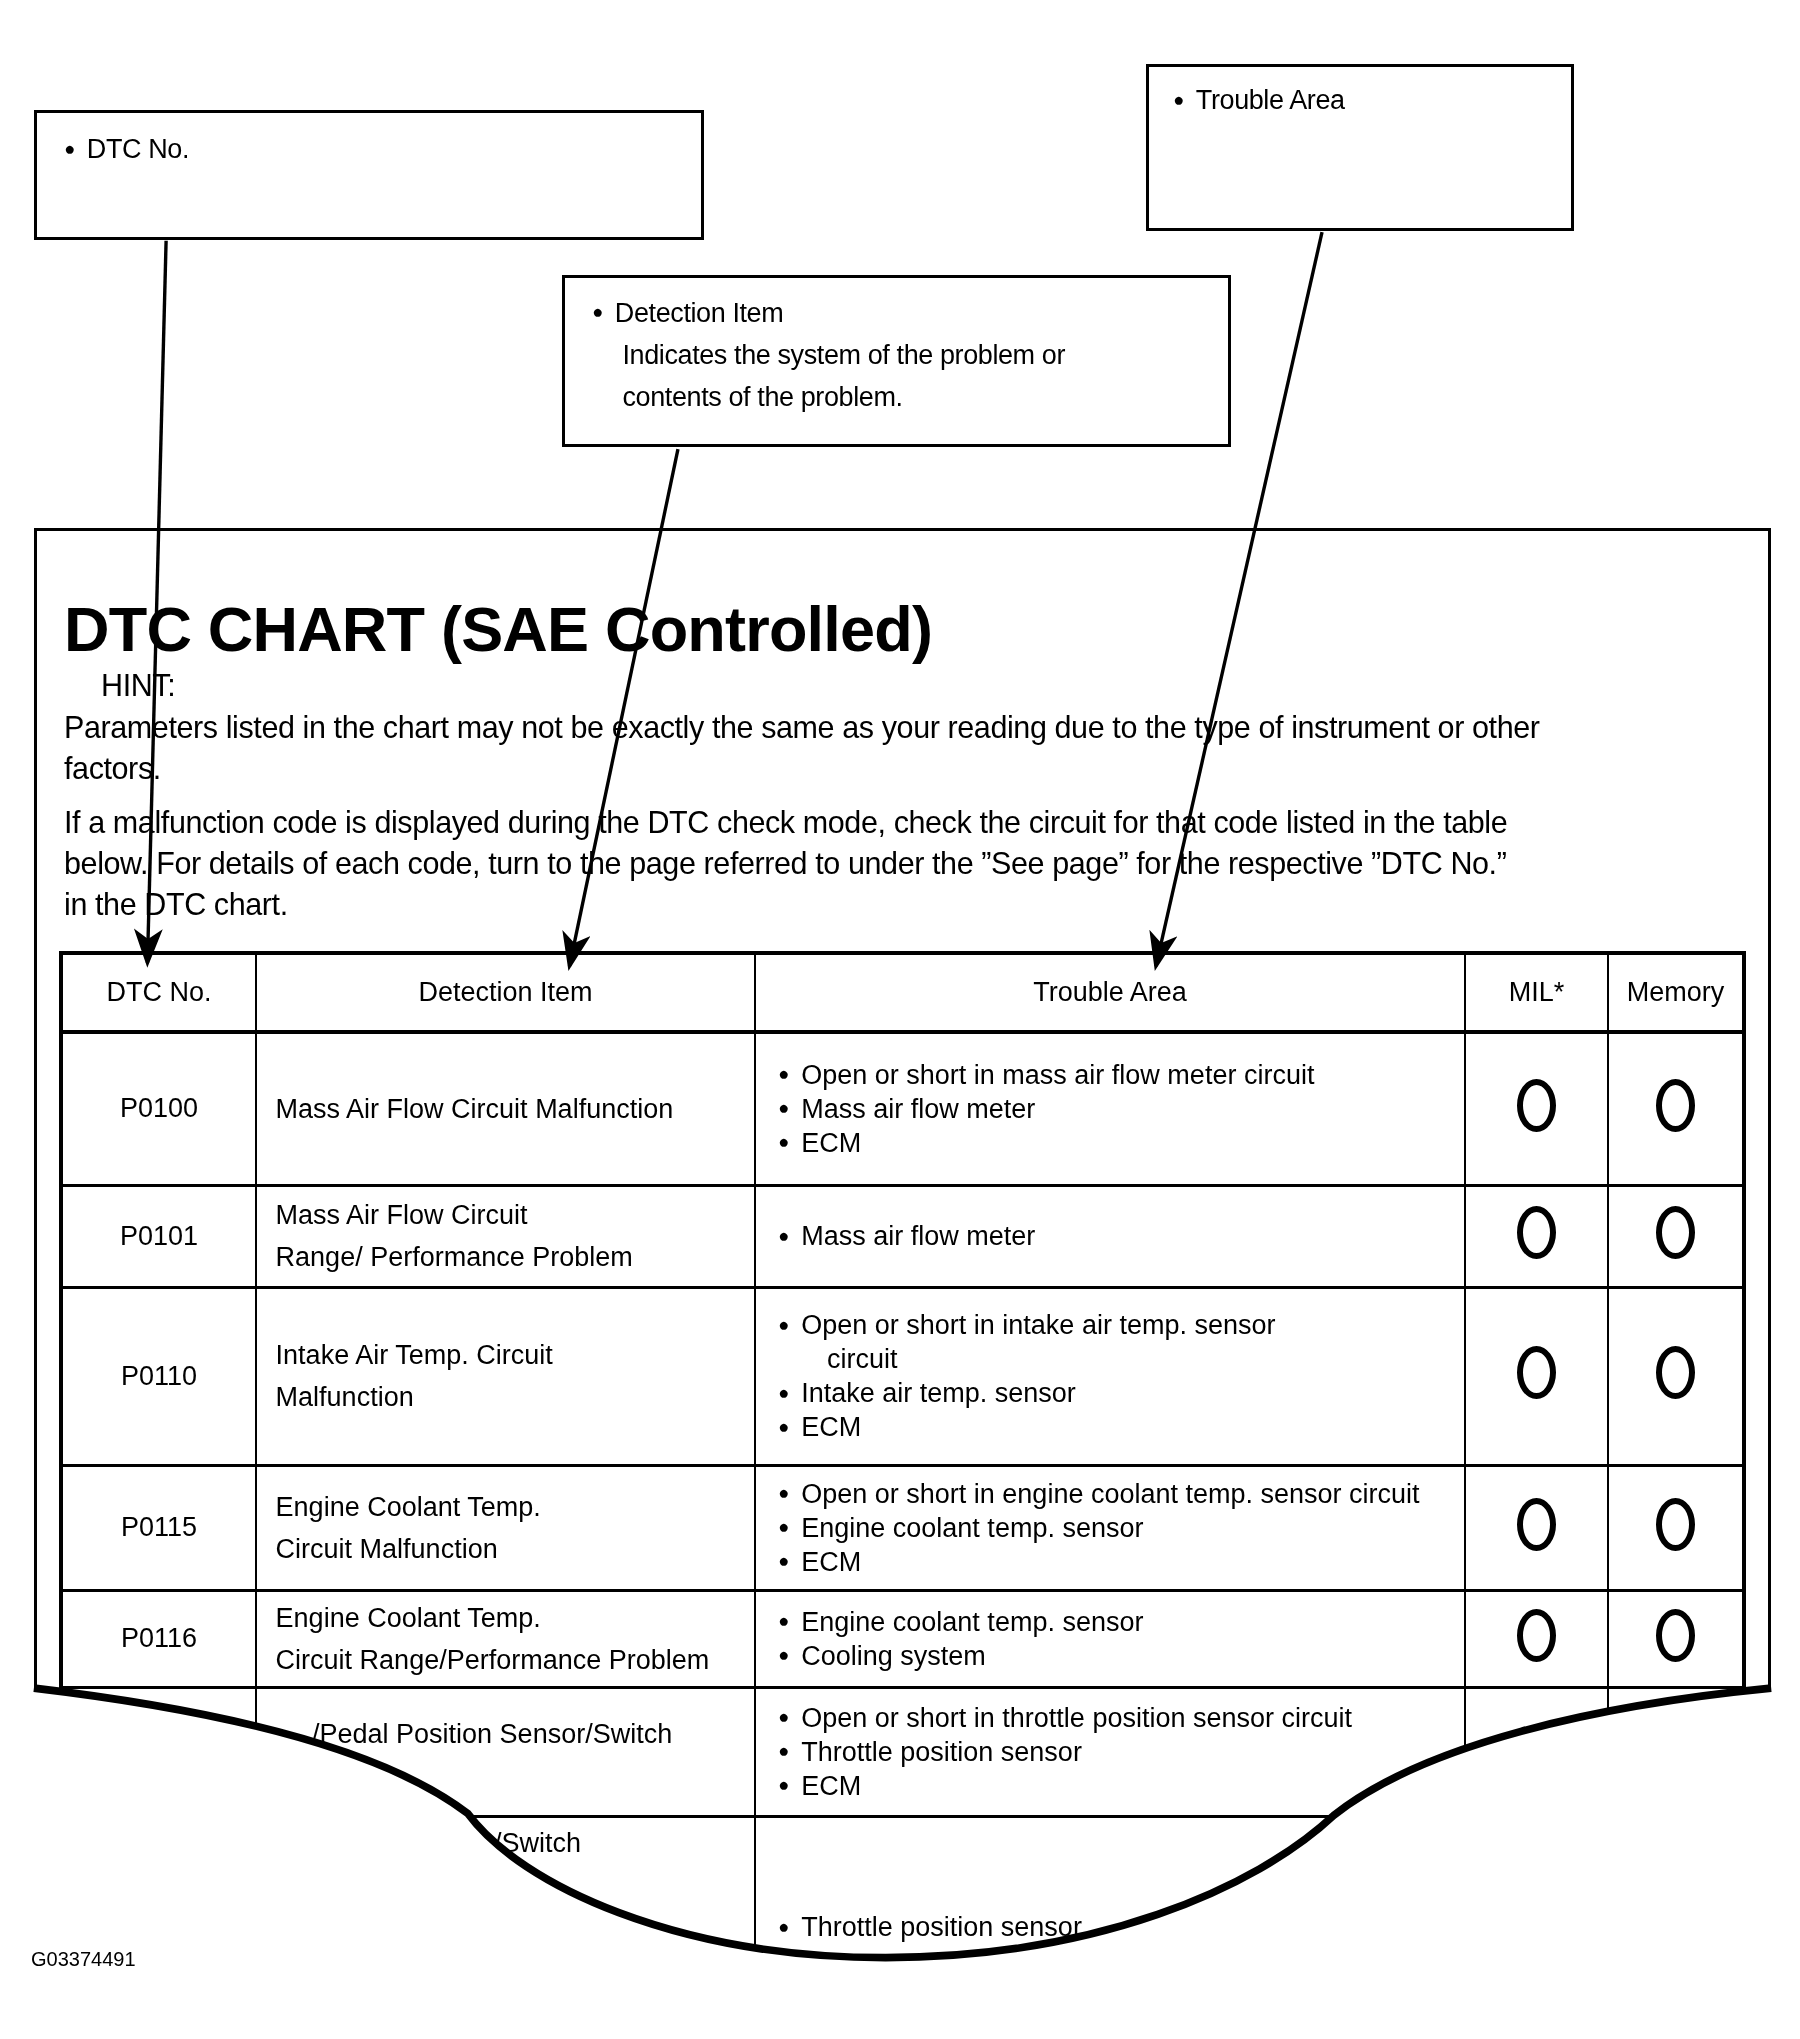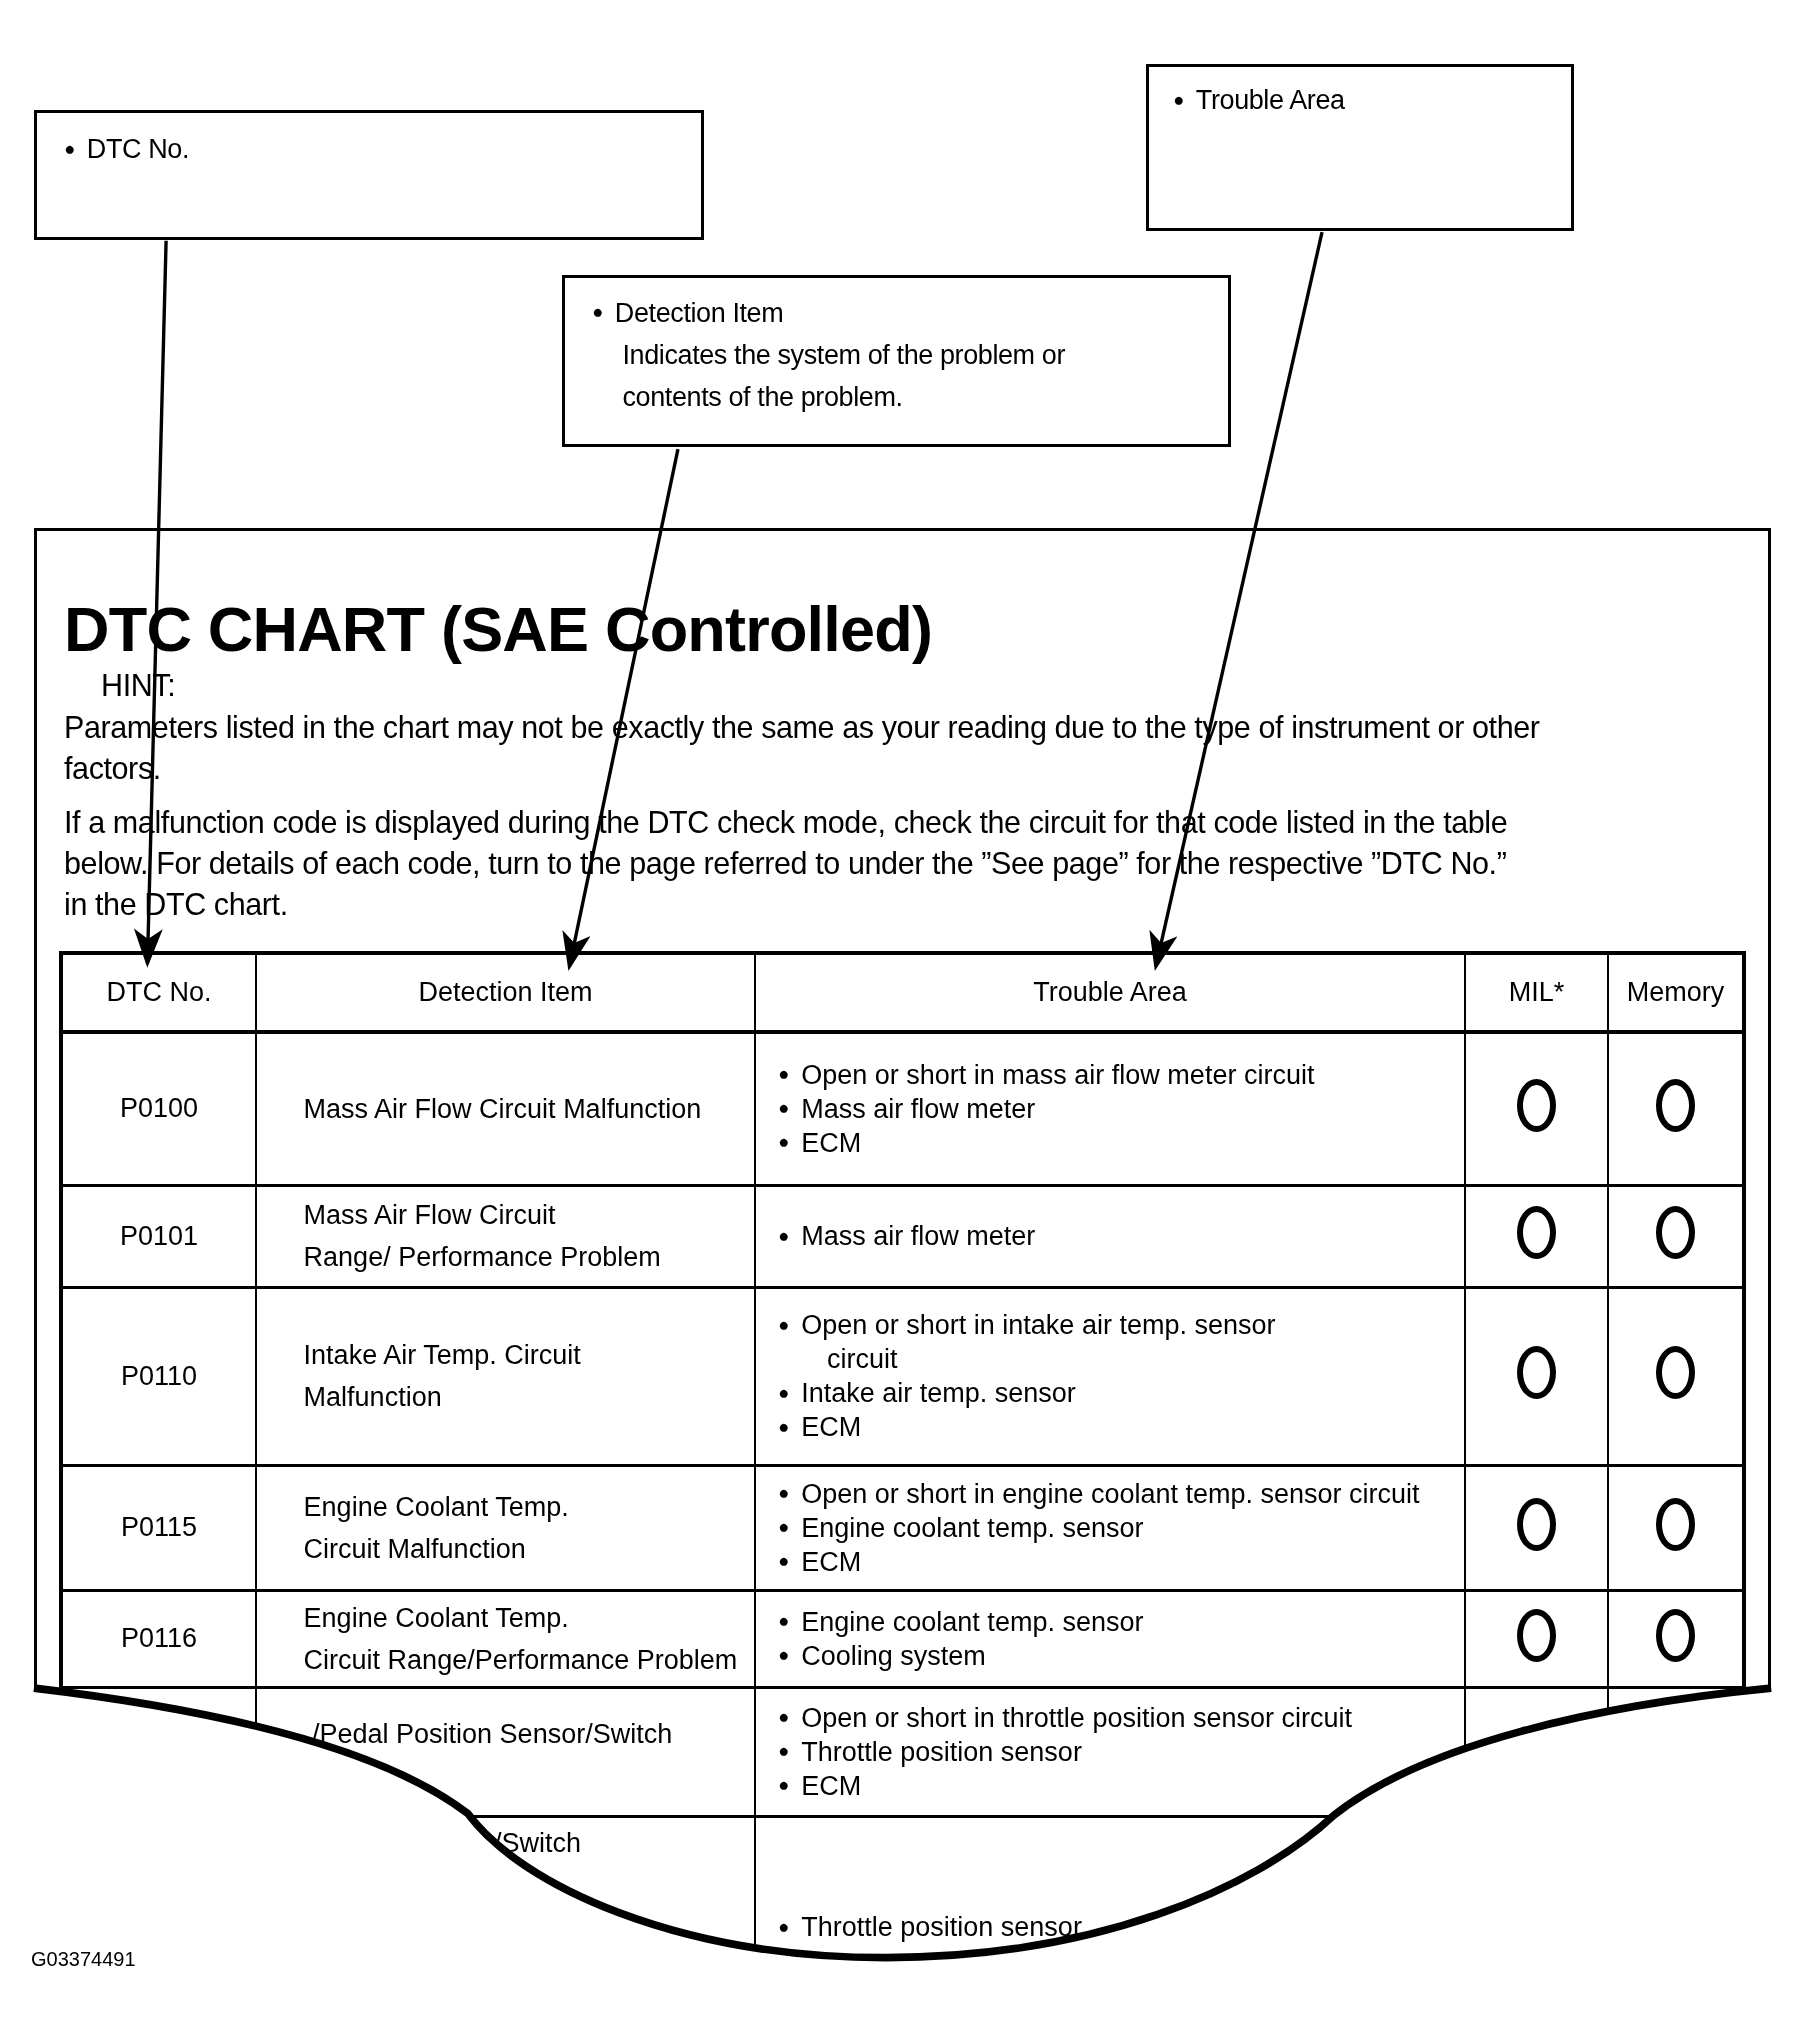--- a/index.html
+++ b/index.html
@@ -22,21 +22,21 @@
   #hint-text{left:64px;top:707px;width:1678px;}
   #intro-text{left:64px;top:802px;width:1678px;}
   
   #dtc-table-wrap{left:59px;top:951px;}
   table{border-collapse:collapse;table-layout:fixed;background:transparent;}
   table{border:4.2px solid #000;}
   td{border:2.5px solid #000;border-top-width:3.4px;border-bottom-width:3.4px;padding:0;vertical-align:middle;box-sizing:border-box;font-size:27px;}
   thead td{text-align:center;font-size:27px;border-bottom-width:4.2px;}
   td.dtc{text-align:center;}
   td.detection{padding-left:18.6px;position:relative;}
-  .det-lines{display:flex;flex-direction:column;justify-content:flex-start;height:100%;line-height:42px;margin-left:28px;}
+  .det-lines{display:flex;flex-direction:column;justify-content:flex-start;height:100%;line-height:42px;}
   td.trouble{padding-left:22px;position:relative;}
   .trouble-list{display:flex;flex-direction:column;justify-content:space-evenly;height:100%;}
   .trouble-list.center{justify-content:center;}
   .trouble-list.topoff{justify-content:flex-start;padding-top:53px;}
   .t-line{display:flex;align-items:baseline;line-height:34px;}
   .t-line .bullet{position:relative;top:-3.4px;}
   .t-line.cont{padding-left:49px;}
   td.mark{text-align:center;}
   .oval{display:inline-block;width:39px;height:53px;border:6px solid #000;border-radius:50%;box-sizing:border-box;}
   .frag{position:absolute;white-space:nowrap;line-height:30.5px;}

